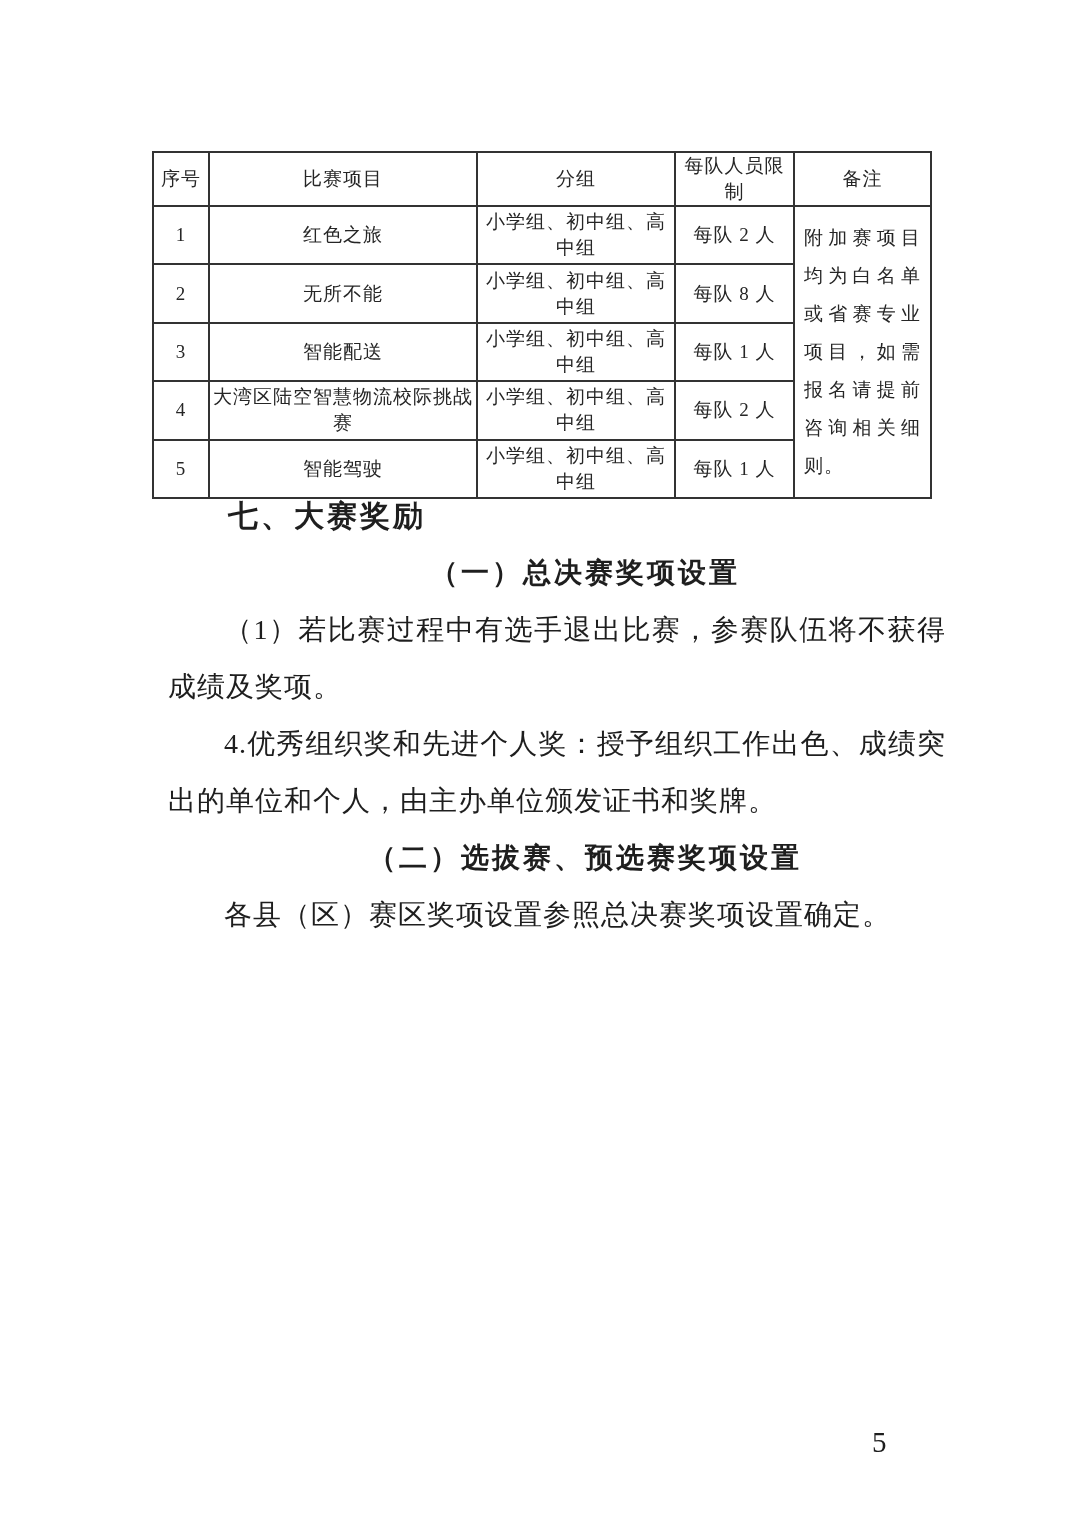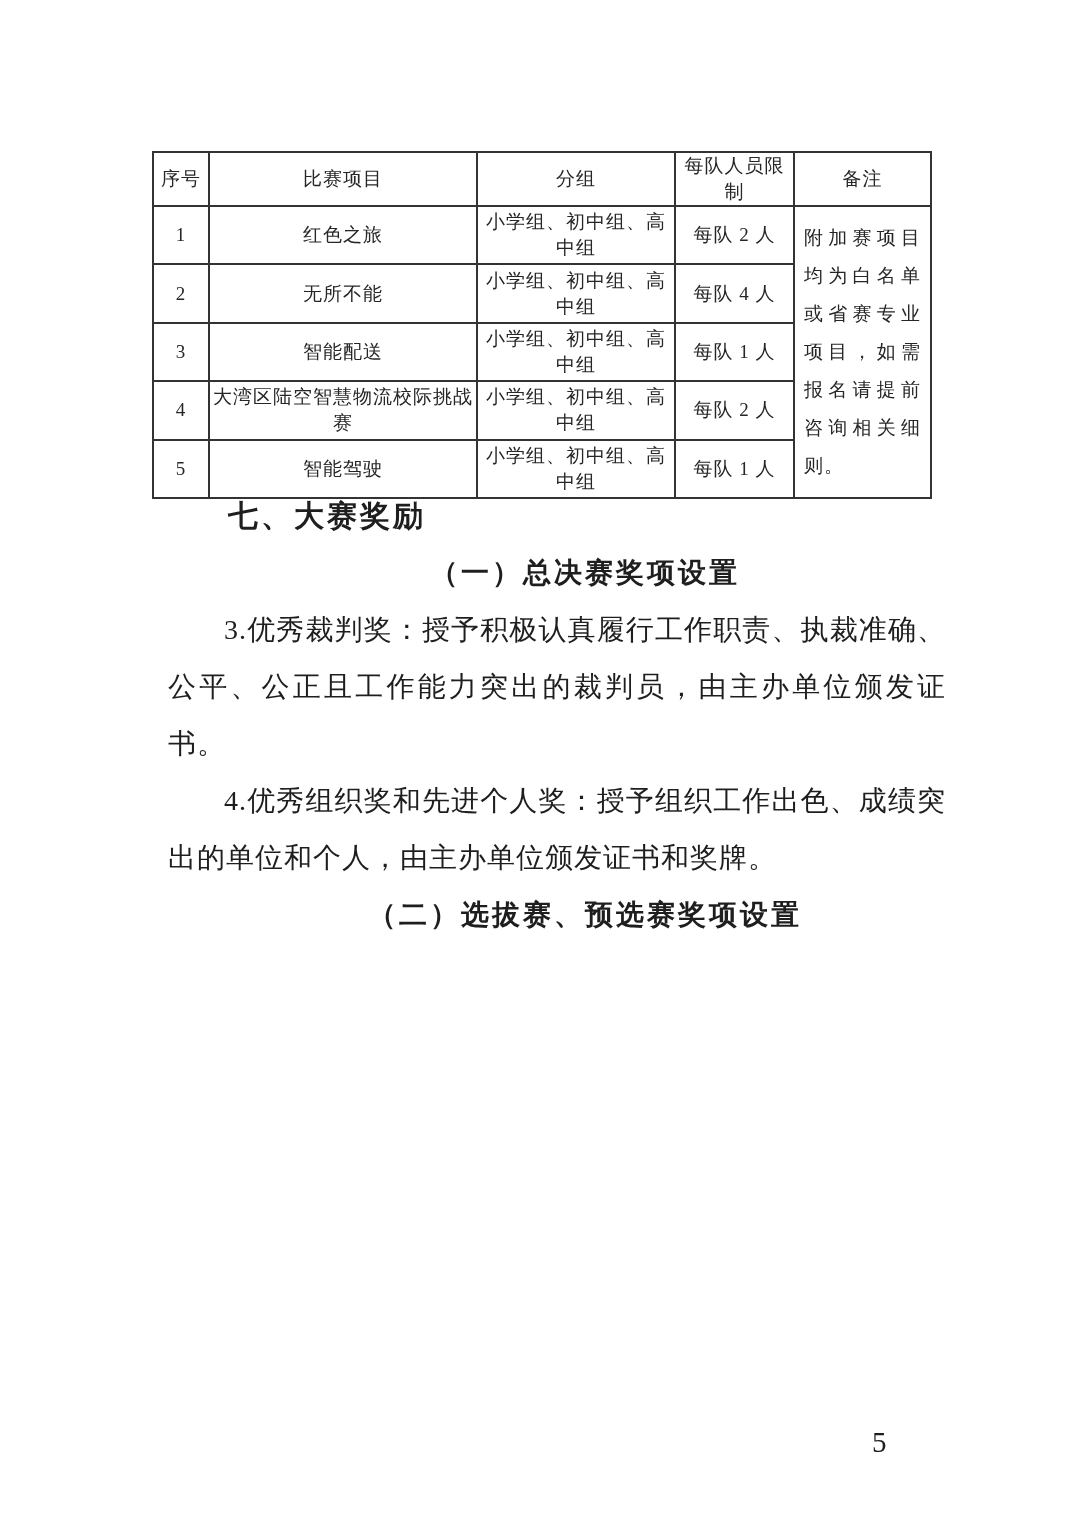--- a/index.html
+++ b/index.html
@@ -122,21 +122,21 @@
         <td>小学组、初中组、高中组</td>
         <td>每队 2 人</td>
         <td class="remark-cell" rowspan="5">
           <div class="remark-text">附加赛项目均为白名单或省赛专业项目，如需报名请提前咨询相关细则。</div>
         </td>
       </tr>
       <tr>
         <td>2</td>
         <td>无所不能</td>
         <td>小学组、初中组、高中组</td>
-        <td>每队 4 人</td>
+        <td>每队 8 人</td>
       </tr>
       <tr>
         <td>3</td>
         <td>智能配送</td>
         <td>小学组、初中组、高中组</td>
         <td>每队 1 人</td>
       </tr>
       <tr>
         <td>4</td>
         <td>大湾区陆空智慧物流校际挑战赛</td>
@@ -148,20 +148,21 @@
         <td>智能驾驶</td>
         <td>小学组、初中组、高中组</td>
         <td>每队 1 人</td>
       </tr>
     </tbody>
   </table>
 
   <div class="content">
     <p class="h1">七、大赛奖励</p>
     <p class="h2">（一）总决赛奖项设置</p>
-    <p>3.优秀裁判奖：授予积极认真履行工作职责、执裁准确、公平、公正且工作能力突出的裁判员，由主办单位颁发证书。</p>
+    <p>（1）若比赛过程中有选手退出比赛，参赛队伍将不获得成绩及奖项。</p>
     <p>4.优秀组织奖和先进个人奖：授予组织工作出色、成绩突出的单位和个人，由主办单位颁发证书和奖牌。</p>
     <p class="h2">（二）选拔赛、预选赛奖项设置</p>
+    <p>各县（区）赛区奖项设置参照总决赛奖项设置确定。</p>
   </div>
 
   <div class="page-number">5</div>
 
 </div>
 
 </body></html>

